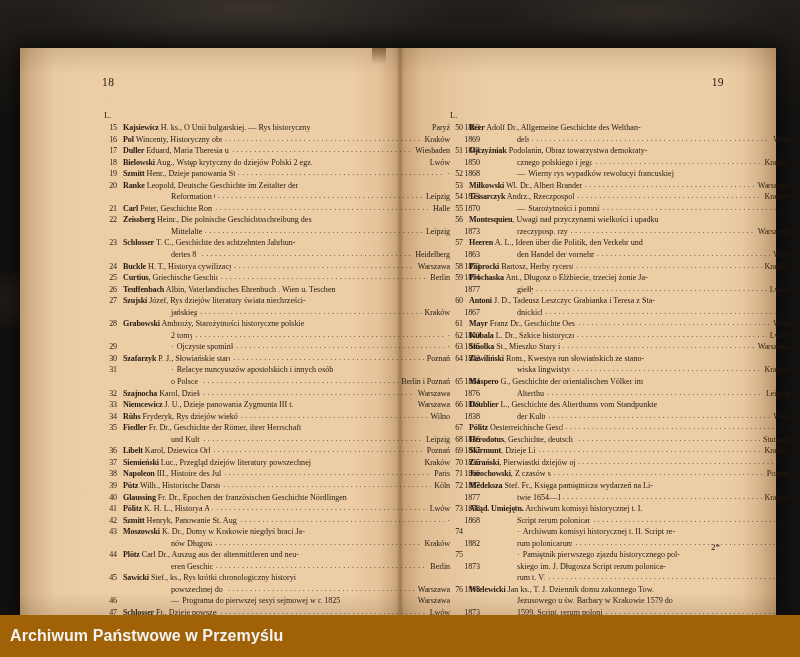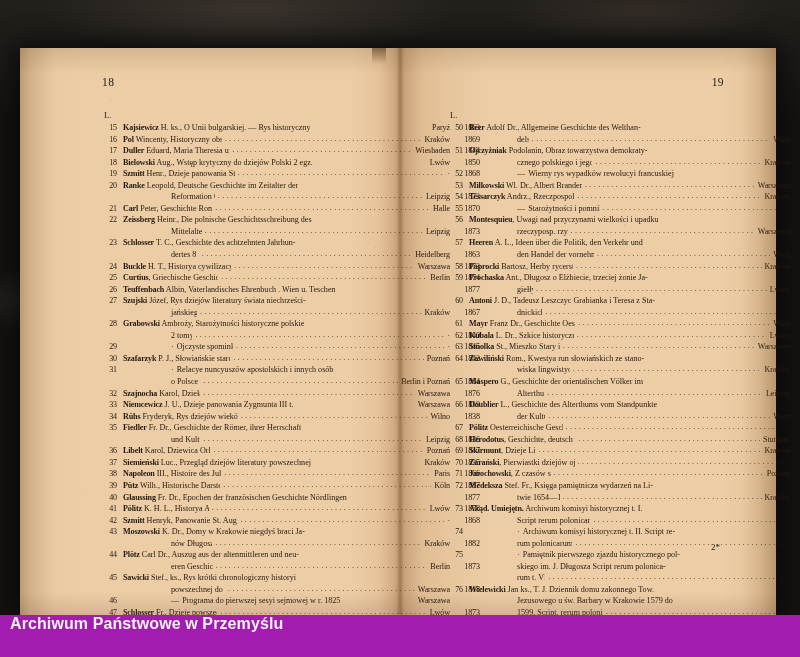--- a/index.html
+++ b/index.html
@@ -219,23 +219,23 @@
     color: #241a10;
   }
 
   
   #watermark {
     position: absolute;
     left: 0;
     bottom: 0;
     width: 800px;
     height: 42px;
-    background: #a21caf;
+    background: #a16207;
     display: flex;
-    align-items: flex-start;
+    align-items: center;
   }
   #watermark .wm-text {
     color: #f2f2f2;
     font-family: "Liberation Sans", sans-serif;
     font-size: 16px;
     font-weight: bold;
     padding-left: 10px;
     letter-spacing: .1px;
   }
 </style>

